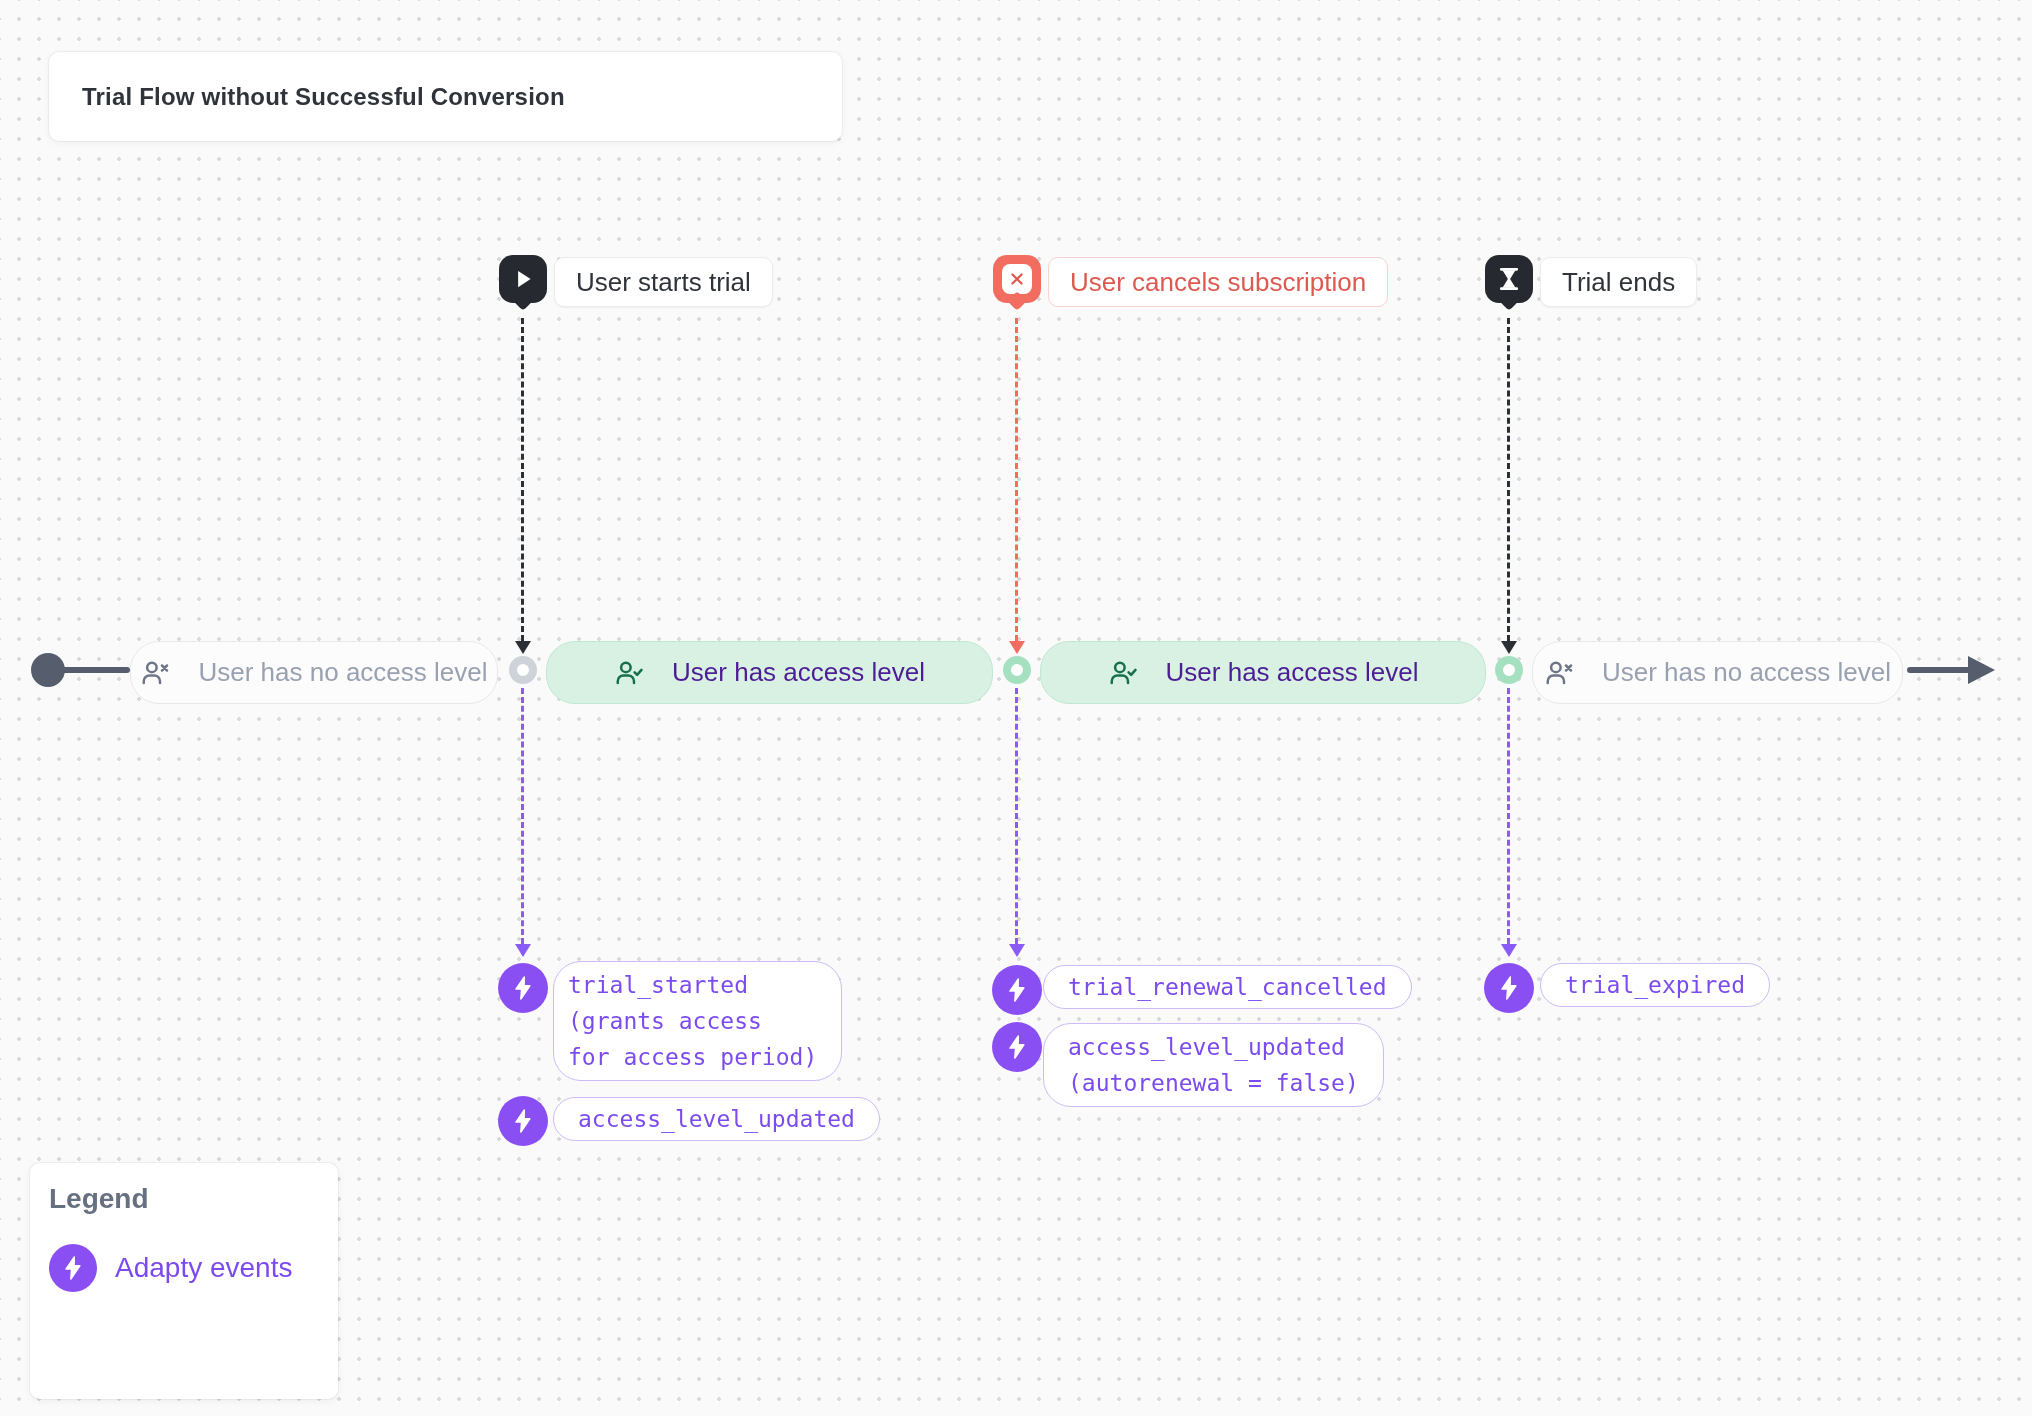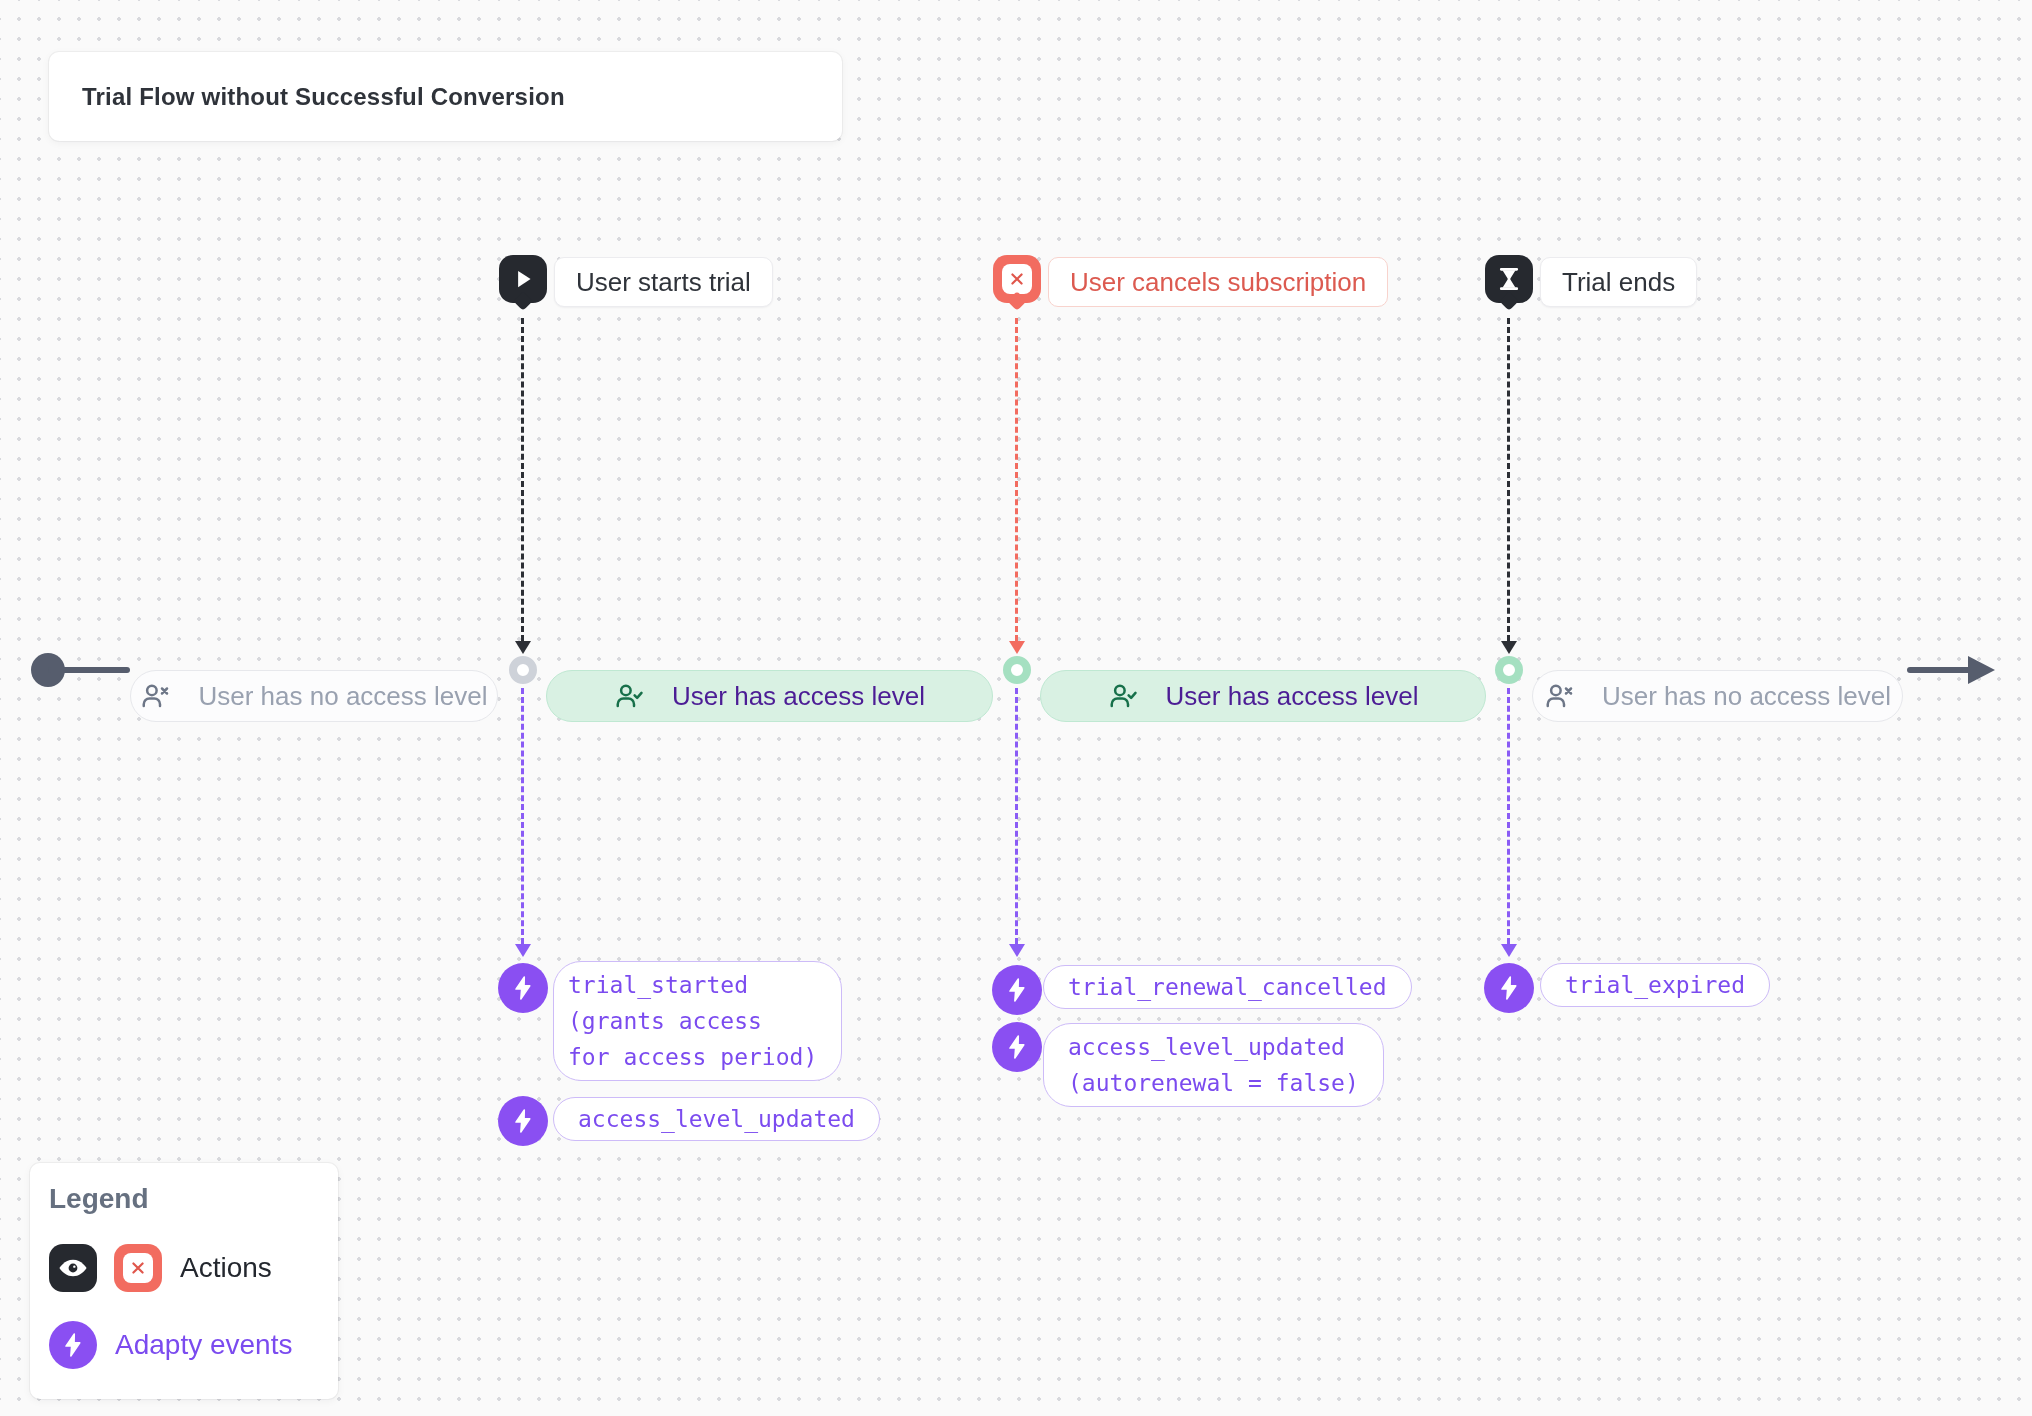--- a/index.html
+++ b/index.html
@@ -29,21 +29,21 @@
   .vdash{position:absolute;width:0;border-left:3px dashed #2c2f35;}
   .vdash.red{border-left-color:#f26c60;}
   .vdash.purple{border-left-color:#8a5cf5;}
   .arr-down{position:absolute;width:0;height:0;border-left:8px solid transparent;border-right:8px solid transparent;border-top:13px solid #2c2f35;}
   .arr-down.red{border-top-color:#f26c60;}
   .arr-down.purple{border-top-color:#8a5cf5;}
   
   .start-dot{left:31px;top:653px;width:34px;height:34px;border-radius:50%;background:#565d6d;}
   .hline{top:667px;height:6px;background:#565d6d;border-radius:3px;}
   .end-arrow{left:1968px;top:656px;width:0;height:0;border-top:14px solid transparent;border-bottom:14px solid transparent;border-left:27px solid #565d6d;}
-  .pill{position:absolute;top:641px;height:52px;border-radius:29px;display:flex;align-items:center;justify-content:center;gap:28px;font-size:26px;box-sizing:border-box;white-space:nowrap;margin-top:29px;}
+  .pill{position:absolute;top:641px;height:63px;border-radius:29px;display:flex;align-items:center;justify-content:center;gap:28px;font-size:26px;box-sizing:border-box;white-space:nowrap;}
   .pill.no-access{background:#fcfcfd;border:1.5px solid #e7e8ec;color:#99a1b0;}
   .pill.access{background:#d9f1e3;border:1.5px solid #bfe8d2;color:#4c1d95;font-weight:500;}
   .tdot{position:absolute;top:656px;width:28px;height:28px;border-radius:50%;background:#ffffff;border:8px solid #ced2d9;box-sizing:border-box;}
   .tdot.green{border-color:#a5e0c1;}
   
   .ev-circle{position:absolute;width:50px;height:50px;border-radius:50%;background:#8a4ff2;display:flex;align-items:center;justify-content:center;}
   .ev-badge{position:absolute;background:#ffffff;border:1.5px solid #cdbbf8;border-radius:24px;color:#7b4bef;
             font-family:"DejaVu Sans Mono",monospace;font-size:23px;line-height:36px;padding:3px 24px;white-space:nowrap;}
   .ev-badge.multi{border-radius:28px;padding:5px 24px;}
   .ev-badge span{display:block;}
@@ -210,37 +210,20 @@
         <path d="M13.2 1.8 5.5 13h5.2L10 22.2 18.3 10h-5.3z" fill="#ffffff" stroke="#ffffff" stroke-width="1.4" stroke-linejoin="round"></path>
       </svg>
   </div>
   <div class="ev-badge" style="left:1540px;top:963px;">
     <span>trial_expired</span>
   </div>
 
   <div class="abs card legend-card">
     <div class="legend-title">Legend</div>
     <div class="legend-row">
-      <span class="legend-ic dark">
-        <svg width="32" height="32" viewBox="0 0 24 24">
-          <path d="M1.8 12S5.5 5.8 12 5.8 22.2 12 22.2 12 18.5 18.2 12 18.2 1.8 12 1.8 12z" fill="#ffffff"></path>
-          <circle cx="12" cy="12" r="3.3" fill="#24272c"></circle>
-            <circle cx="13" cy="11" r="0.9" fill="#ffffff"></circle>
-        </svg>
-      </span>
-      <span class="legend-ic red">
-        <span class="xbox">
-          <svg width="20" height="20" viewBox="0 0 24 24" fill="none" stroke="#e0564b" stroke-width="2.6" stroke-linecap="round">
-              <path d="M6.5 6.5 17.5 17.5M17.5 6.5 6.5 17.5"></path>
-            </svg>
-        </span>
-      </span>
-      <span class="legend-label">Actions</span>
-    </div>
-    <div class="legend-row">
       <span class="legend-ic purple">
         <svg width="26" height="26" viewBox="0 0 24 24">
             <path d="M13.2 1.8 5.5 13h5.2L10 22.2 18.3 10h-5.3z" fill="#ffffff" stroke="#ffffff" stroke-width="1.4" stroke-linejoin="round"></path>
           </svg>
       </span>
       <span class="legend-label purple">Adapty events</span>
     </div>
   </div>
 
 </div>

